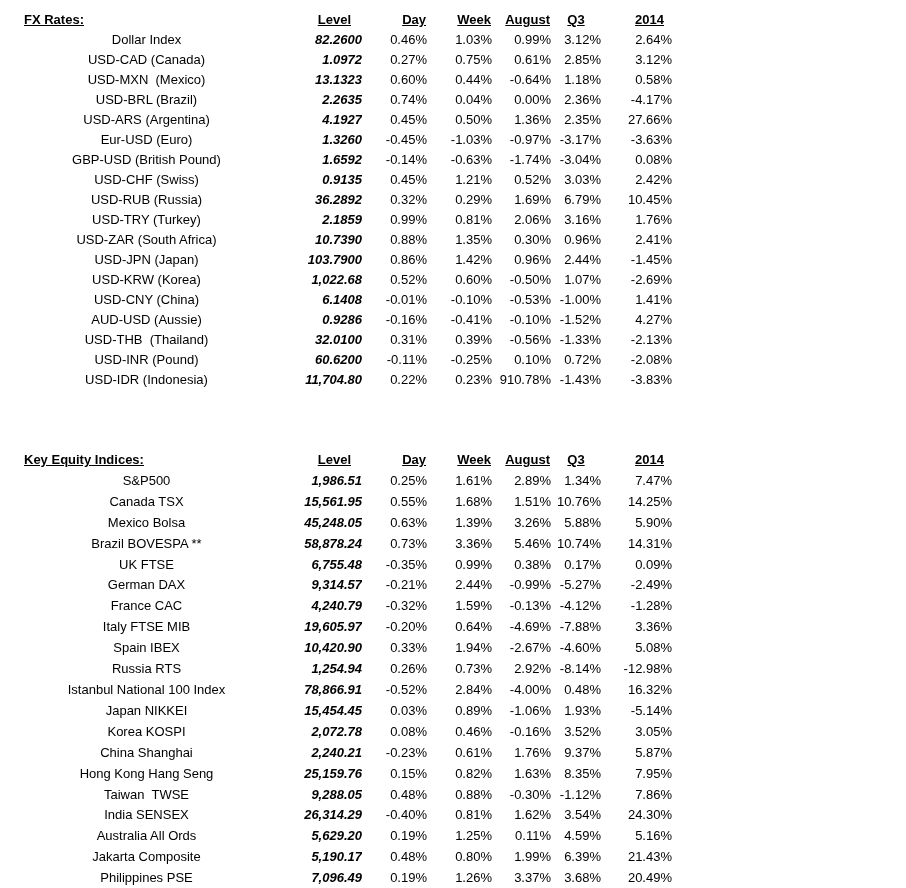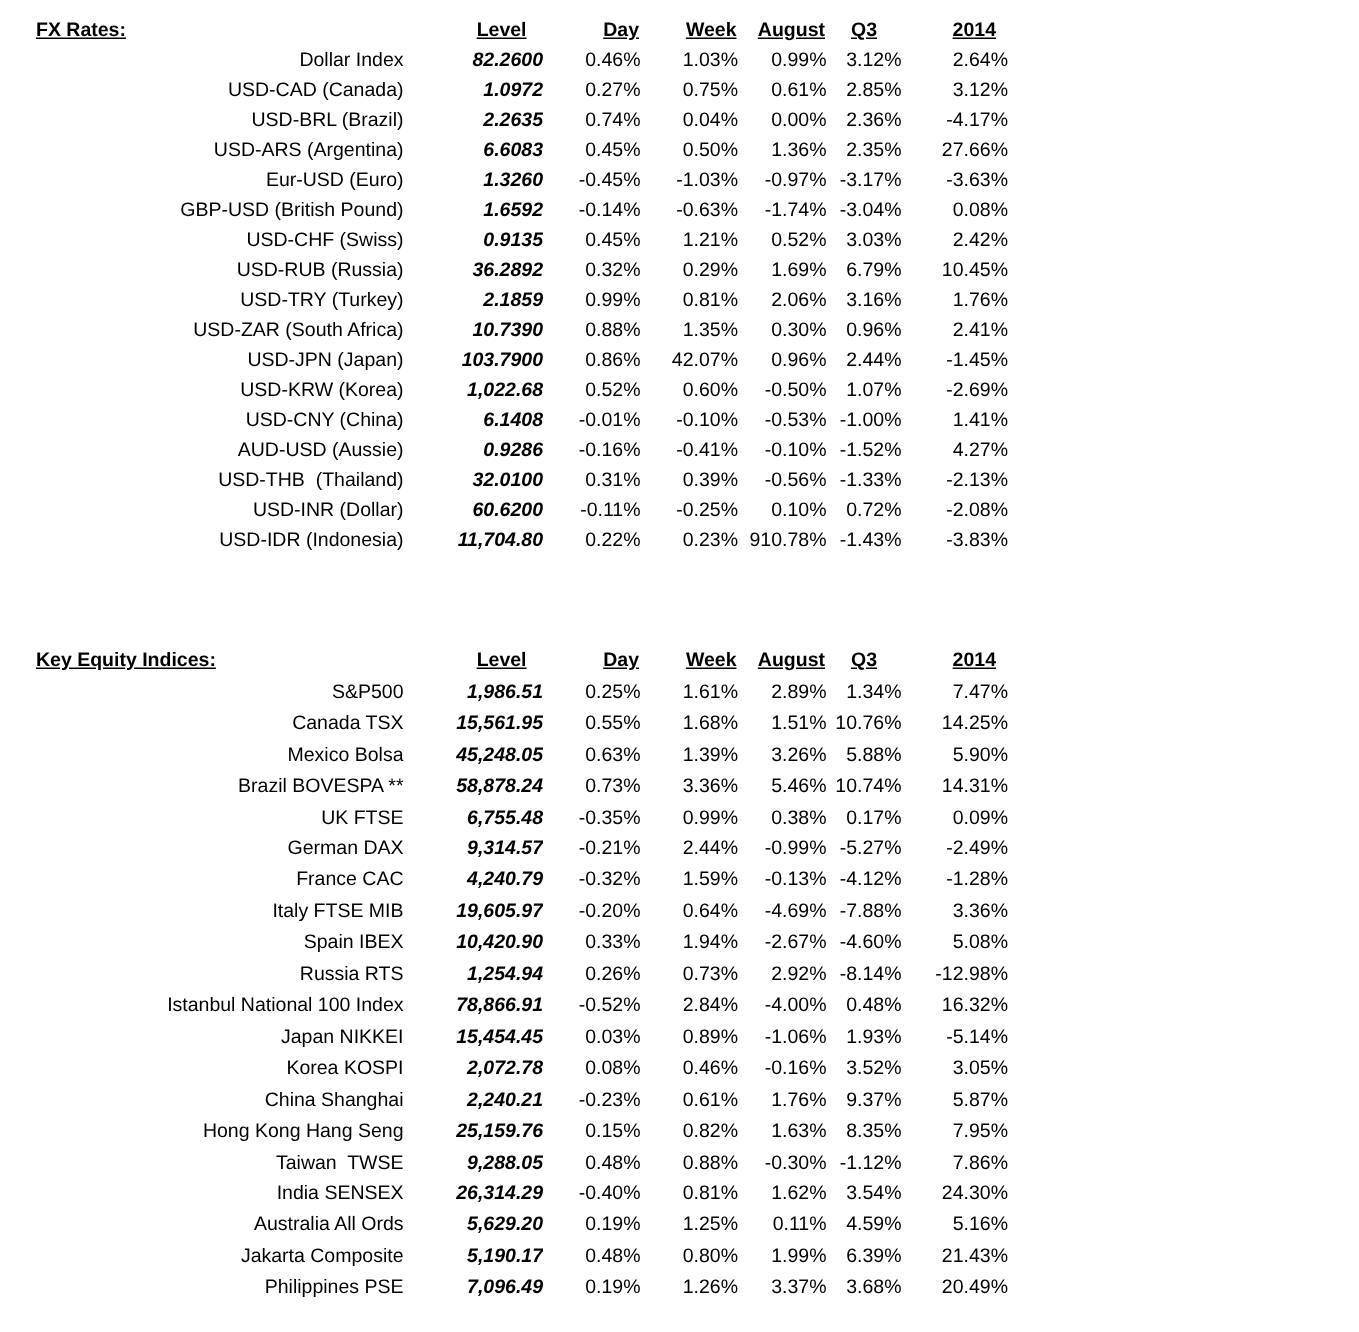--- a/index.html
+++ b/index.html
@@ -42,21 +42,21 @@
   th { font-weight: bold; }
   th.h-title  { text-align: left; }
   th.h-level  { padding-right: 11px; }
   th.h-day    { padding-right: 1px; }
   th.h-week   { padding-right: 1px; }
   th.h-august { padding-right: 1px; }
   th.h-q3     { text-align: center; }
   th.h-2014   { padding-right: 8px; }
   .u { text-decoration: underline; }
 
-  td.name  { text-align: right; }
+  td.name  { text-align: center; }
   td.level { font-weight: bold; font-style: italic; }
 
   table.eq { margin-top: 60px; }
 </style>
 </head>
 <body>
 
 <div class="sheet">
 
   <table class="fx">
@@ -93,31 +93,40 @@
         <tr>
           <td class="name">USD-CAD (Canada)</td>
           <td class="level">1.0972</td>
           <td class="pct">0.27%</td>
           <td class="pct">0.75%</td>
           <td class="pct">0.61%</td>
           <td class="pct">2.85%</td>
           <td class="pct">3.12%</td>
         </tr>
         <tr>
+          <td class="name">USD-MXN  (Mexico)</td>
+          <td class="level">13.1323</td>
+          <td class="pct">0.60%</td>
+          <td class="pct">0.44%</td>
+          <td class="pct">-0.64%</td>
+          <td class="pct">1.18%</td>
+          <td class="pct">0.58%</td>
+        </tr>
+        <tr>
           <td class="name">USD-BRL (Brazil)</td>
           <td class="level">2.2635</td>
           <td class="pct">0.74%</td>
           <td class="pct">0.04%</td>
           <td class="pct">0.00%</td>
           <td class="pct">2.36%</td>
           <td class="pct">-4.17%</td>
         </tr>
         <tr>
           <td class="name">USD-ARS (Argentina)</td>
-          <td class="level">6.6083</td>
+          <td class="level">4.1927</td>
           <td class="pct">0.45%</td>
           <td class="pct">0.50%</td>
           <td class="pct">1.36%</td>
           <td class="pct">2.35%</td>
           <td class="pct">27.66%</td>
         </tr>
         <tr>
           <td class="name">Eur-USD (Euro)</td>
           <td class="level">1.3260</td>
           <td class="pct">-0.45%</td>
@@ -168,21 +177,21 @@
           <td class="pct">0.88%</td>
           <td class="pct">1.35%</td>
           <td class="pct">0.30%</td>
           <td class="pct">0.96%</td>
           <td class="pct">2.41%</td>
         </tr>
         <tr>
           <td class="name">USD-JPN (Japan)</td>
           <td class="level">103.7900</td>
           <td class="pct">0.86%</td>
-          <td class="pct">42.07%</td>
+          <td class="pct">1.42%</td>
           <td class="pct">0.96%</td>
           <td class="pct">2.44%</td>
           <td class="pct">-1.45%</td>
         </tr>
         <tr>
           <td class="name">USD-KRW (Korea)</td>
           <td class="level">1,022.68</td>
           <td class="pct">0.52%</td>
           <td class="pct">0.60%</td>
           <td class="pct">-0.50%</td>
@@ -210,21 +219,21 @@
         <tr>
           <td class="name">USD-THB  (Thailand)</td>
           <td class="level">32.0100</td>
           <td class="pct">0.31%</td>
           <td class="pct">0.39%</td>
           <td class="pct">-0.56%</td>
           <td class="pct">-1.33%</td>
           <td class="pct">-2.13%</td>
         </tr>
         <tr>
-          <td class="name">USD-INR (Dollar)</td>
+          <td class="name">USD-INR (Pound)</td>
           <td class="level">60.6200</td>
           <td class="pct">-0.11%</td>
           <td class="pct">-0.25%</td>
           <td class="pct">0.10%</td>
           <td class="pct">0.72%</td>
           <td class="pct">-2.08%</td>
         </tr>
         <tr>
           <td class="name">USD-IDR (Indonesia)</td>
           <td class="level">11,704.80</td>

